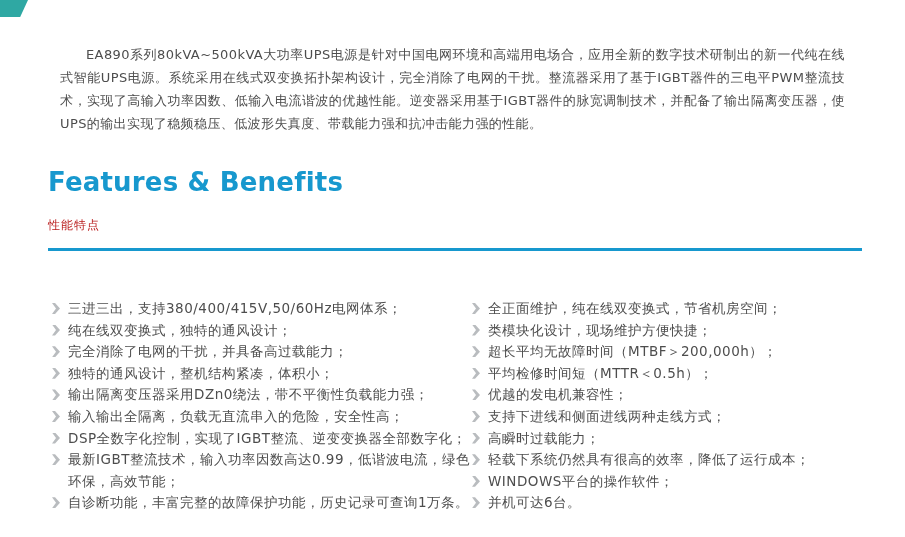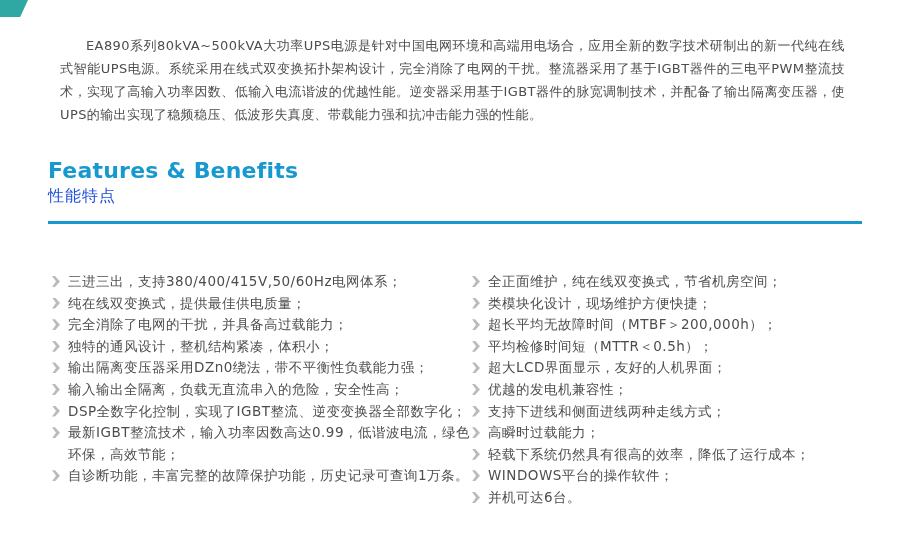--- a/index.html
+++ b/index.html
@@ -11,43 +11,43 @@
     position:relative;
     overflow:hidden;
   }
   .corner-accent{
     position:absolute; top:0; left:0;
     width:28px; height:17px;
     background:#2fa8a3;
     clip-path:polygon(0 0,100% 0,72% 100%,0 100%);
   }
   .intro-wrap{
-    padding:34px 60px 0 60px;
+    padding:43px 60px 0 60px;
   }
   .intro{
     font-size:13px;
     line-height:23px;
     letter-spacing:0.4px;
     text-align:justify;
     text-indent:2em;
     color:#4d4d4d;
   }
   .section-head{
     margin:32px 45px 0 48px;
   }
   .head-en{
-    font-size:22px;
+    font-size:26px;
     font-weight:bold;
     color:#1798ce;
     letter-spacing:0.2px;
   }
   .head-zh{
-    font-size:16px;
-    color:#1d4ed8;
-    margin-top:3px;
+    font-size:12px;
+    color:#b91c1c;
+    margin-top:20px;
     letter-spacing:1px;
   }
   .rule{
     height:3px;
     background:#1798ce;
     margin:14px 43px 0 48px;
   }
   .features{
     display:flex;
     margin:47px 0 0 52px;
@@ -89,21 +89,21 @@
 <div class="rule"></div>
 
 <div class="features">
   <ul class="col col-left">
     <li class="feat">
         <span class="chev"></span>
         <span class="feat-text">三进三出，支持380/400/415V,50/60Hz电网体系；</span>
       </li>
     <li class="feat">
         <span class="chev"></span>
-        <span class="feat-text">纯在线双变换式，提供最佳供电质量；</span>
+        <span class="feat-text">纯在线双变换式，独特的通风设计；</span>
       </li>
     <li class="feat">
         <span class="chev"></span>
         <span class="feat-text">完全消除了电网的干扰，并具备高过载能力；</span>
       </li>
     <li class="feat">
         <span class="chev"></span>
         <span class="feat-text">独特的通风设计，整机结构紧凑，体积小；</span>
       </li>
     <li class="feat">
@@ -139,24 +139,20 @@
     <li class="feat">
         <span class="chev"></span>
         <span class="feat-text">超长平均无故障时间（MTBF＞200,000h）；</span>
       </li>
     <li class="feat">
         <span class="chev"></span>
         <span class="feat-text">平均检修时间短（MTTR＜0.5h）；</span>
       </li>
     <li class="feat">
         <span class="chev"></span>
-        <span class="feat-text">超大LCD界面显示，友好的人机界面；</span>
-      </li>
-    <li class="feat">
-        <span class="chev"></span>
         <span class="feat-text">优越的发电机兼容性；</span>
       </li>
     <li class="feat">
         <span class="chev"></span>
         <span class="feat-text">支持下进线和侧面进线两种走线方式；</span>
       </li>
     <li class="feat">
         <span class="chev"></span>
         <span class="feat-text">高瞬时过载能力；</span>
       </li>

